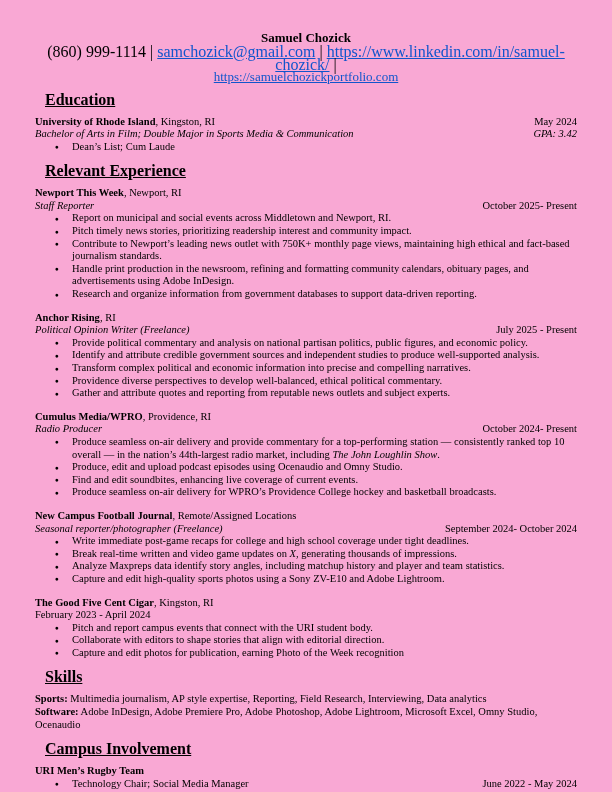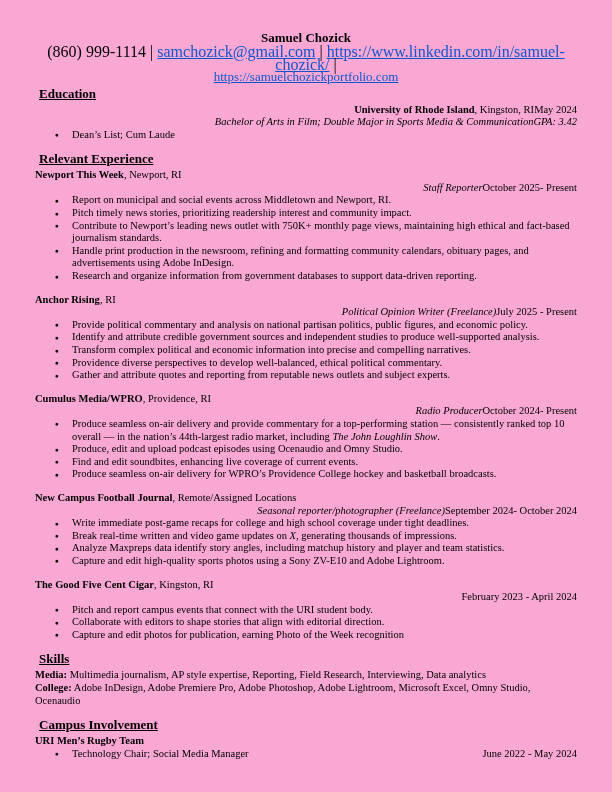--- a/index.html
+++ b/index.html
@@ -18,25 +18,25 @@
   .header { text-align: center; }
   .name { font-size: 13px; line-height: 15px; font-weight: bold; }
   .contact-line { font-size: 16px; line-height: 13px; }
   .portfolio-line { font-size: 13px; line-height: 11.5px; }
   a.doc-link { color: #1155cc; text-decoration: underline; cursor: pointer; }
   .section { margin-top: 11px; }
   .section.first { margin-top: 4px; }
   .section-title {
     font-weight: bold;
     text-decoration: underline;
-    font-size: 13px;
-    margin: 4px;
+    font-size: 16px;
+    margin: 10px;
     line-height: 13px;
   }
-  .row { display: flex; justify-content: flex-end; align-items: baseline; }
+  .row { display: flex; justify-content: space-between; align-items: baseline; }
   .b { font-weight: bold; }
   .i { font-style: italic; }
   ul.bullets { margin: 0; padding: 0 0 0 37px; list-style: none; }
   ul.bullets li { position: relative; }
   ul.bullets li::before {
     content: "\25CF";
     position: absolute;
     left: -17px;
     top: 0.5px;
     font-size: 6.5px;
@@ -154,24 +154,24 @@
             <li>Collaborate with editors to shape stories that align with editorial direction.</li>
             <li>Capture and edit photos for publication, earning Photo of the Week recognition</li>
           </ul>
   </div>
 </div>
   </div>
 
   <div class="section">
     <div class="section-title">Skills</div>
     <div class="skill-line">
-      <span class="b">Media:</span><span> Multimedia journalism, AP style expertise, Reporting, Field Research, Interviewing, Data analytics</span>
+      <span class="b">Sports:</span><span> Multimedia journalism, AP style expertise, Reporting, Field Research, Interviewing, Data analytics</span>
     </div>
     <div class="skill-line">
-      <span class="b">College:</span><span> Adobe InDesign, Adobe Premiere Pro, Adobe Photoshop, Adobe Lightroom, Microsoft Excel, Omny Studio, Ocenaudio</span>
+      <span class="b">Software:</span><span> Adobe InDesign, Adobe Premiere Pro, Adobe Photoshop, Adobe Lightroom, Microsoft Excel, Omny Studio, Ocenaudio</span>
     </div>
   </div>
 
   <div class="section">
     <div class="section-title">Campus Involvement</div>
     <div class="b">URI Men’s Rugby Team</div>
     <ul class="bullets">
       <li class="li-flex">
         <span>Technology Chair; Social Media Manager</span>
         <span>June 2022 - May 2024</span>

